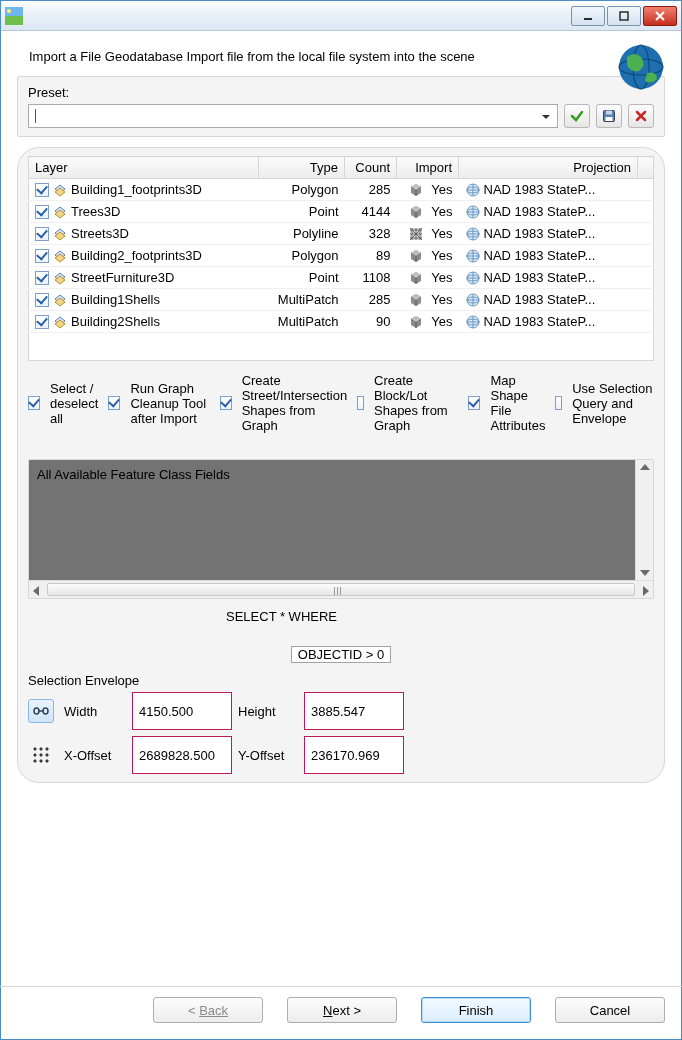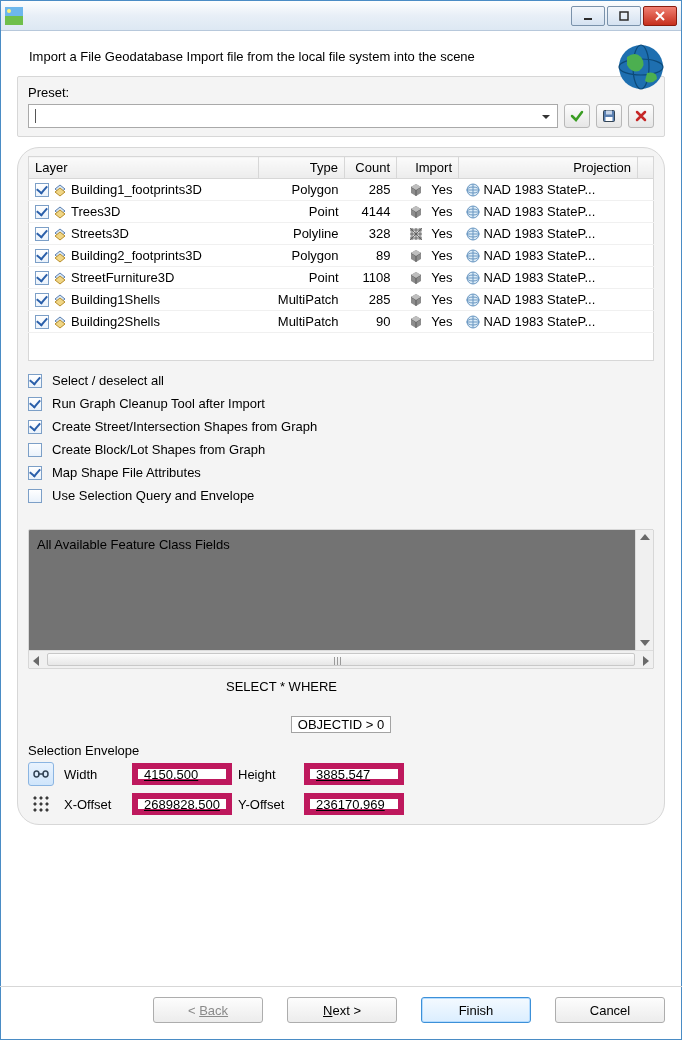--- a/index.html
+++ b/index.html
@@ -32,21 +32,21 @@
   table.grid td { border-bottom:1px solid #f0f0f0; padding:2px 6px; height:22px; white-space:nowrap; overflow:hidden; text-overflow:ellipsis;}
   col.c-layer{width:230px;} col.c-type{width:86px;} col.c-count{width:52px;} col.c-import{width:62px;} col.c-proj{width:auto;} col.c-tail{width:16px;}
   .chk { width:14px; height:14px; border:1px solid #7c9fc7; background:linear-gradient(#fff,#eaf2fb); display:inline-flex; align-items:center; justify-content:center; vertical-align:middle; margin-right:4px;}
   .chk.checked::after { content:""; width:8px; height:5px; border-left:2px solid #2a5faa; border-bottom:2px solid #2a5faa; transform:rotate(-50deg); margin-top:-3px;}
   .chk.big { margin-right:6px; }
   .mini-icon { width:14px; height:14px; display:inline-flex; vertical-align:middle; margin-right:4px;}
   .mini-icon svg{width:14px;height:14px;}
   .cube-icon{ width:16px;height:16px; display:inline-block; vertical-align:middle; margin-right:3px;}
   .globe-sm{width:16px;height:16px;display:inline-block;vertical-align:middle;margin-right:3px;}
   .import-cell { display:flex; align-items:center; justify-content:flex-end; gap:4px;}
-  .opts { margin-top:12px; display:flex; flex-direction:column; gap:8px; padding-left:0;}
+  .opts { margin-top:12px; display:flex; flex-direction:row; gap:8px; padding-left:0;}
   .opt-row { display:flex; align-items:center; gap:4px; font-size:13px;}
   .sel-box { margin-top:26px; border:1px solid #d7d7d7; border-radius:2px; background:#737373; }
   .sel-list { padding:4px 8px; font-size:13px; line-height:22px; position:relative;}
   .vscroll{ position:absolute; right:0; top:0; bottom:0; width:18px; background:#f0f0f0; border-left:1px solid #dcdcdc;}
   .vscroll .tri{position:absolute;left:4px;width:0;height:0;border-left:5px solid transparent;border-right:5px solid transparent;}
   .vscroll .up{top:4px;border-bottom:6px solid #6a6a6a;}
   .vscroll .down{bottom:4px;border-top:6px solid #6a6a6a;}
   .hscroll { height:18px; background:#f0f0f0; border-top:1px solid #dcdcdc; position:relative;}
   .hscroll .tri{position:absolute; top:5px;width:0;height:0;border-top:5px solid transparent;border-bottom:5px solid transparent;}
   .hscroll .left{left:4px;border-right:6px solid #6a6a6a;}
@@ -54,21 +54,21 @@
   .hscroll .thumb{position:absolute;left:18px;right:18px;top:2px;bottom:2px;border:1px solid #c8c8c8;background:linear-gradient(#fcfcfc,#e7e7e7); border-radius:2px;}
   .hscroll .grip{position:absolute;left:50%;top:3px;width:14px;margin-left:-7px;display:flex;gap:2px;}
   .hscroll .grip span{width:1px;height:8px;background:#9a9a9a;}
   .where-row{display:flex;align-items:center;gap:22px;margin-top:10px;font-size:13px;flex-direction:column;}
   .where-row .where-lbl{width:230px;}
   .text-input{height:22px;border:1px solid #a3a3a3;background:#fff;padding:0 6px;flex:1;font-size:13px;display:flex;align-items:center;}
   .env-title{font-size:13px;margin-top:10px;}
   .env-grid{display:grid; grid-template-columns: 30px 62px 100px 60px 100px; gap:6px 6px; align-items:center; margin-top:4px;font-size:13px;}
   .link-icon{width:26px;height:24px;border:1px solid #8bb5e2;border-radius:3px;background:linear-gradient(#e9f3fe,#cfe5fb);display:flex;align-items:center;justify-content:center;}
   .grid-icon{width:26px;height:24px;display:flex;align-items:center;justify-content:center;}
-  .val-input{height:22px;border:6px solid #be185d;background:#fff;padding:0 6px;display:flex;align-items:center;text-decoration:underline;}
+  .val-input{height:38px;border:1px solid #be185d;background:#fff;padding:0 6px;display:flex;align-items:center;}
   .divider { height:1px; background:#d7d7d7; margin:16px -16px 10px -16px;}
   .wizard-btns { display:flex; justify-content:flex-end; gap:24px; padding:0 16px 16px 0;}
   .btn { width:110px; height:26px; border:1px solid #adadad; border-radius:3px; background:linear-gradient(#fdfdfd,#ececec); font-size:13px;}
   .btn.disabled { color:#8a8a8a;}
   .btn.primary { border:1px solid #3c90d8; background:linear-gradient(#f4faff,#dbeeff); box-shadow:inset 0 0 0 1px #b5dcff;}
   .underline{text-decoration:underline;}
   .proj-cell{display:flex;align-items:center;}
 </style>
 </head>
 <body>

